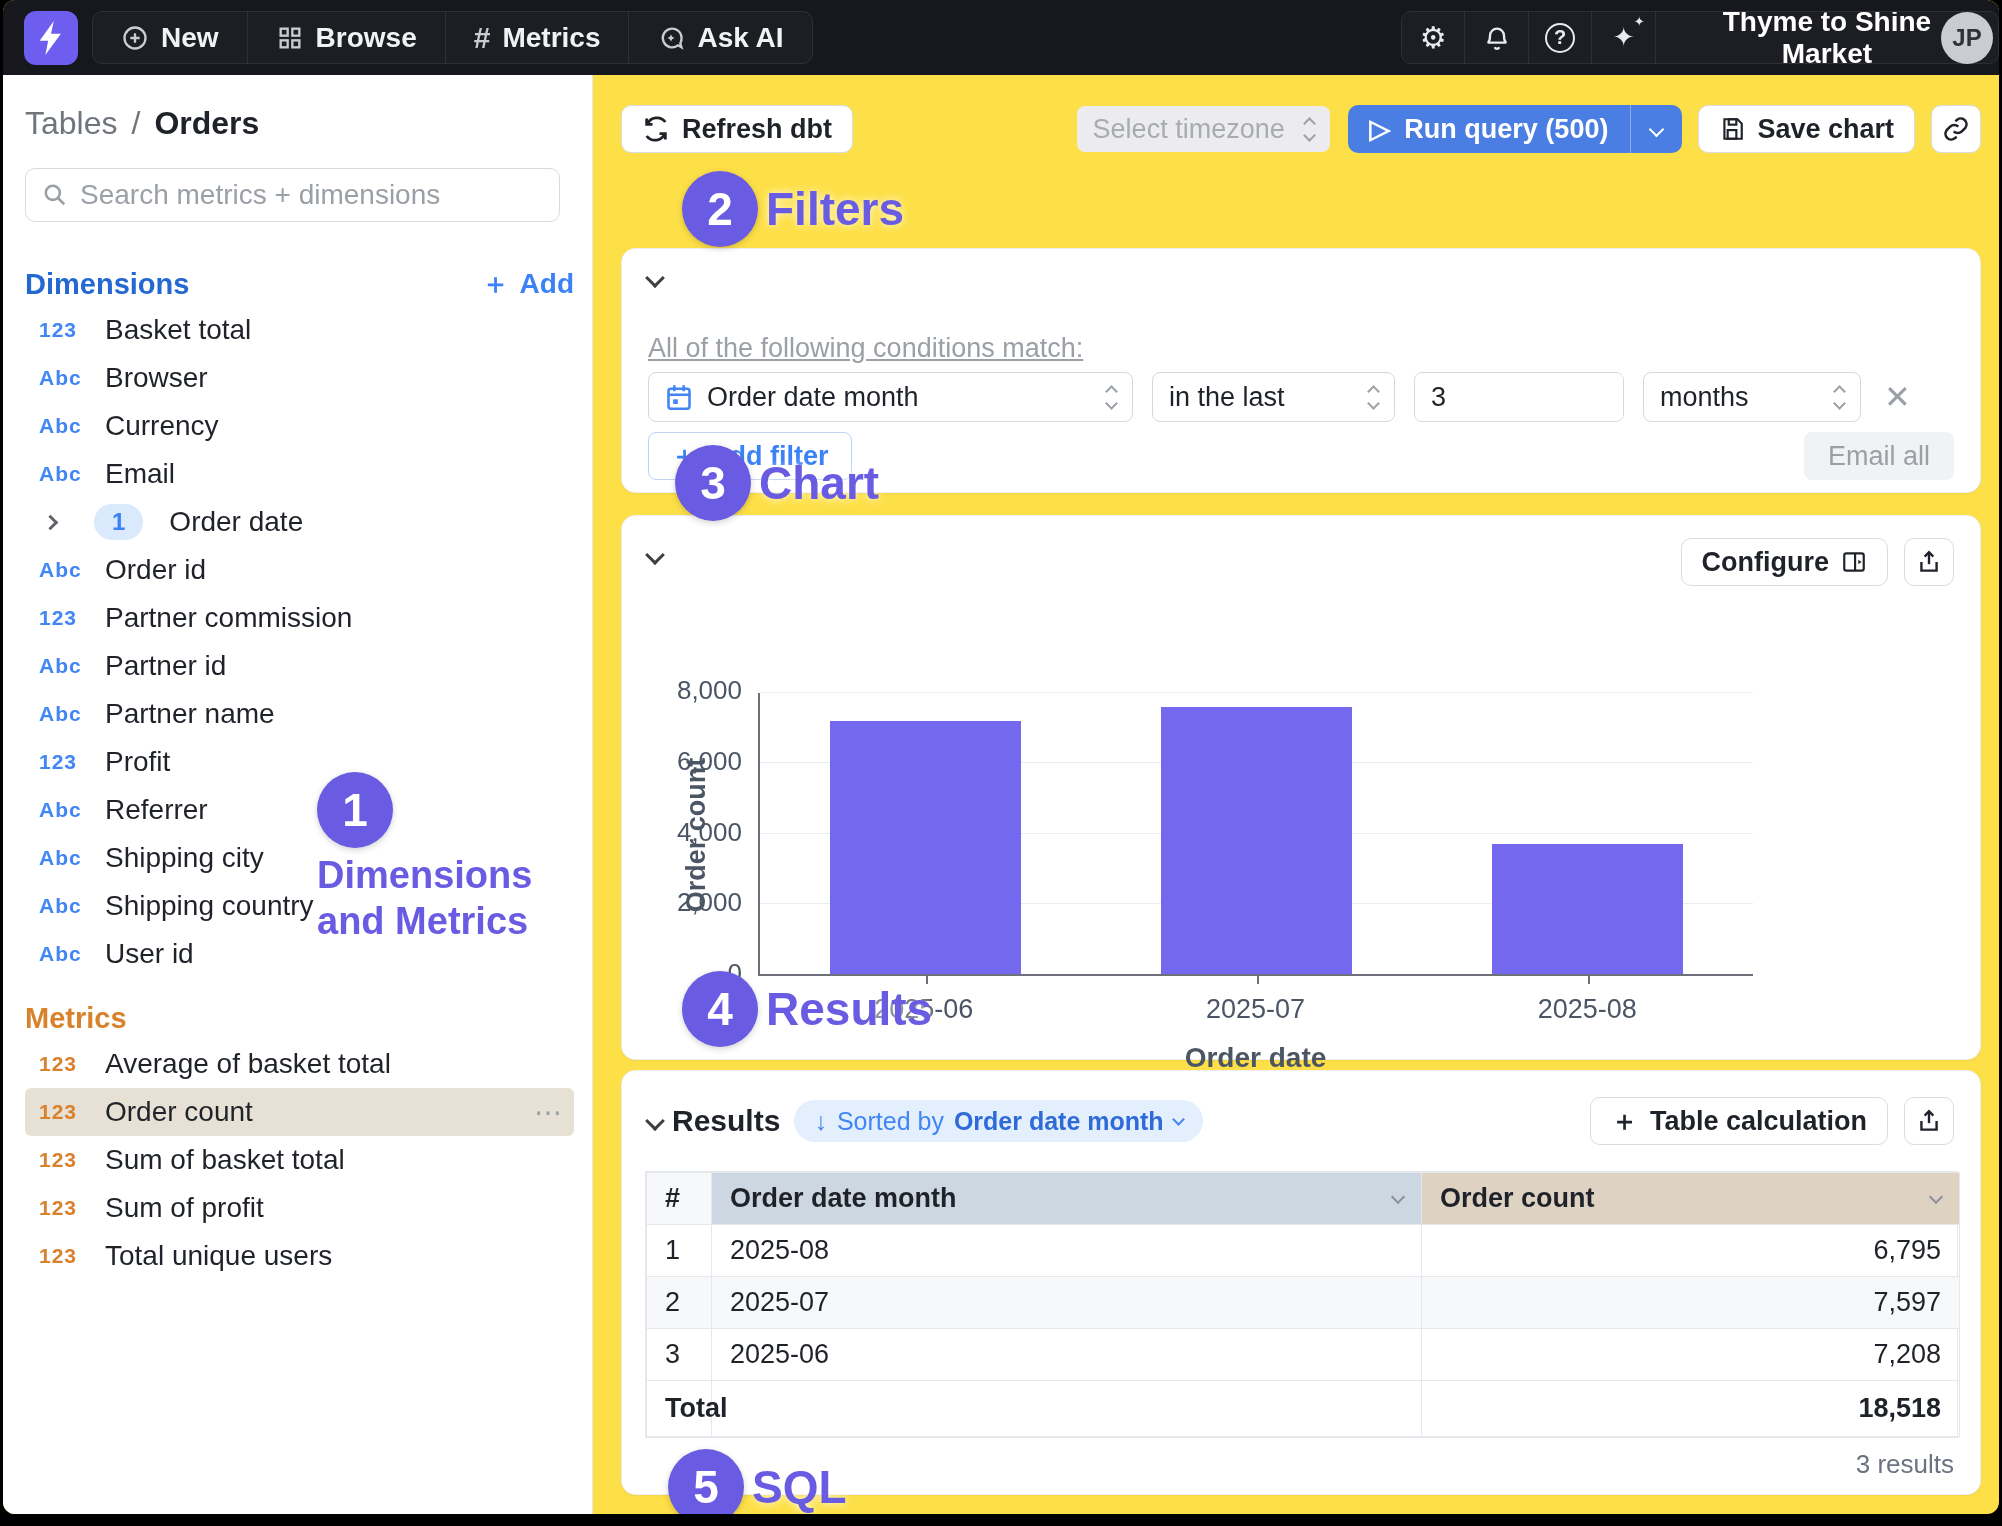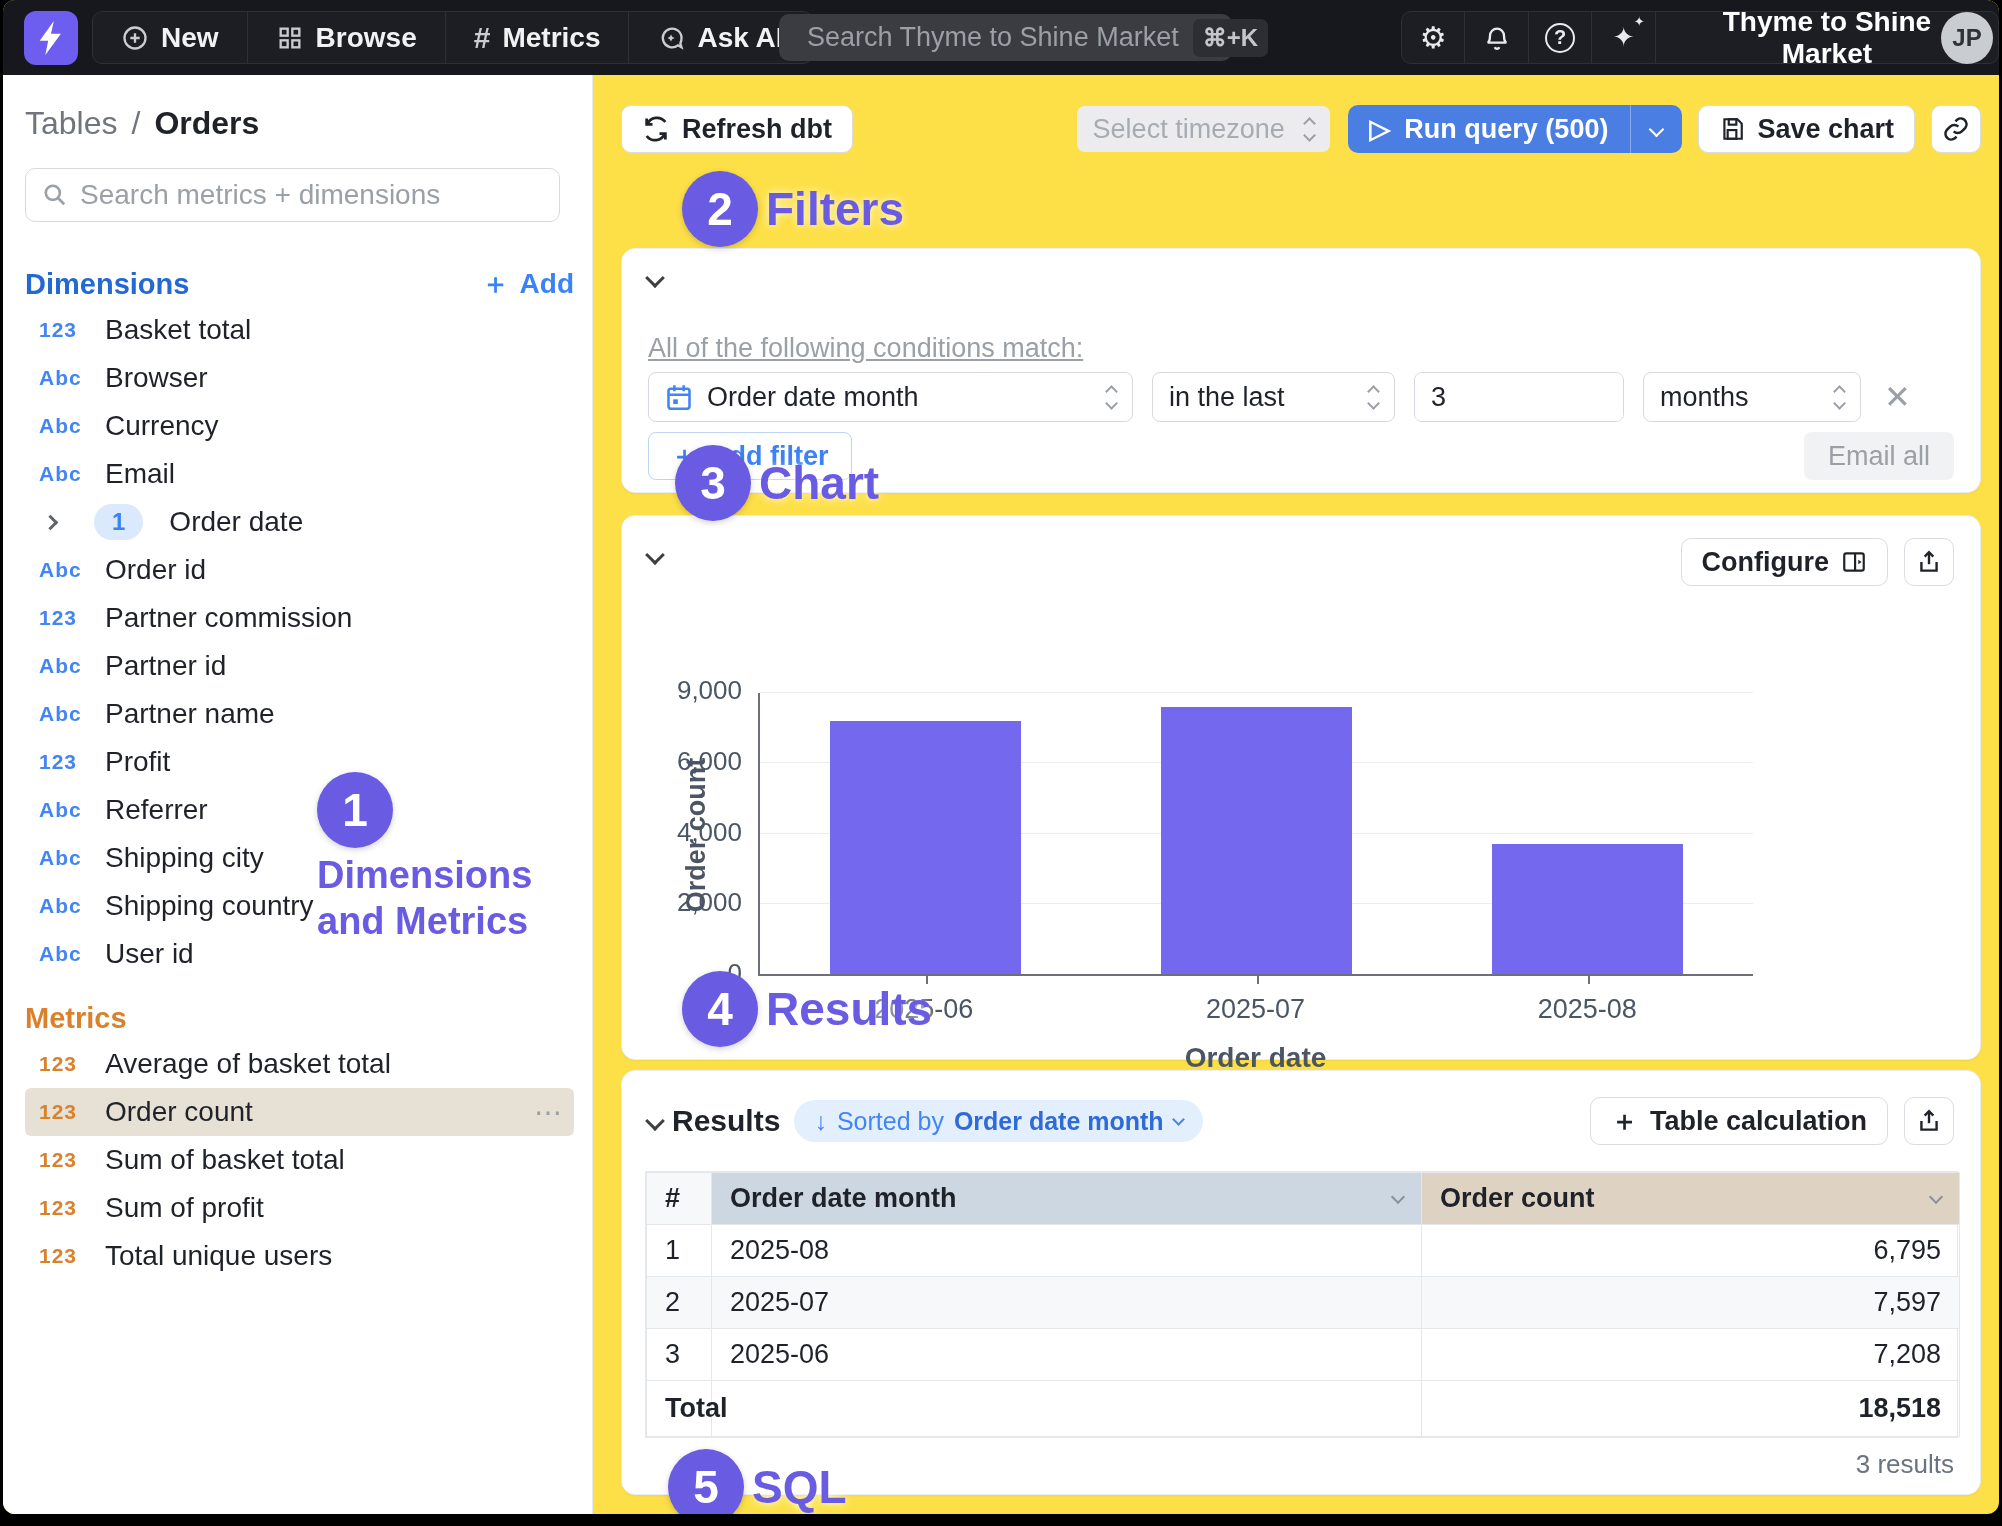--- a/index.html
+++ b/index.html
@@ -200,28 +200,20 @@
       <button class="nav-btn">
         <span class="nav-ic">
           <svg width="28" height="28" viewBox="0 0 24 24" fill="none" stroke="currentColor" stroke-width="2">
               <path d="M21 12a8 8 0 1 0-3.1 6.3L21 20l-1-3.4A8 8 0 0 0 21 12z"></path>
               <path d="M12 9l1 2 2 1-2 1-1 2-1-2-2-1 2-1z" fill="currentColor" stroke="none"></path>
             </svg>
         </span>
         <span>Ask AI</span>
       </button>
     </nav>
-    <div class="topsearch">
-      <svg width="26" height="26" viewBox="0 0 24 24" fill="none" stroke="#9ba0a6" stroke-width="2.4">
-          <circle cx="10" cy="10" r="6.5"></circle>
-          <path d="M15 15l5.5 5.5"></path>
-        </svg>
-      <span class="ph">Search Thyme to Shine Market</span>
-      <span class="kbd">⌘+K</span>
-    </div>
     <div class="right-group">
       <button class="icon-btn">
           <span>⚙</span>
         </button>
       <button class="icon-btn">
         <svg width="28" height="28" viewBox="0 0 24 24" fill="none" stroke="#e8eaed" stroke-width="2">
             <path d="M6 10a6 6 0 1 1 12 0c0 5 2 6 2 6H4s2-1 2-6z"></path>
             <path d="M10 20a2.2 2.2 0 0 0 4 0"></path>
           </svg>
       </button>
@@ -455,21 +447,21 @@
               </svg>
           </button>
         </div>
         <div class="plotwrap">
           <div class="ylabel">Order count</div>
           <div class="yaxis">
               <div class="ytick" style="bottom: calc(0% - 13px);">0</div>
               <div class="ytick" style="bottom: calc(25% - 13px);">2,000</div>
               <div class="ytick" style="bottom: calc(50% - 13px);">4,000</div>
               <div class="ytick" style="bottom: calc(75% - 13px);">6,000</div>
-              <div class="ytick" style="bottom: calc(100% - 13px);">9,000</div>
+              <div class="ytick" style="bottom: calc(100% - 13px);">8,000</div>
             </div>
           <div class="plot">
             <div class="gridline" style="bottom: 25%;"></div>
               <div class="gridline" style="bottom: 50%;"></div>
               <div class="gridline" style="bottom: 75%;"></div>
               <div class="gridline" style="bottom: 100%;"></div>
               <div class="bars">
                 <div class="band">
                   <div class="bar" style="height: 90.1%; background: rgb(115, 104, 238);"></div>
                 </div>

